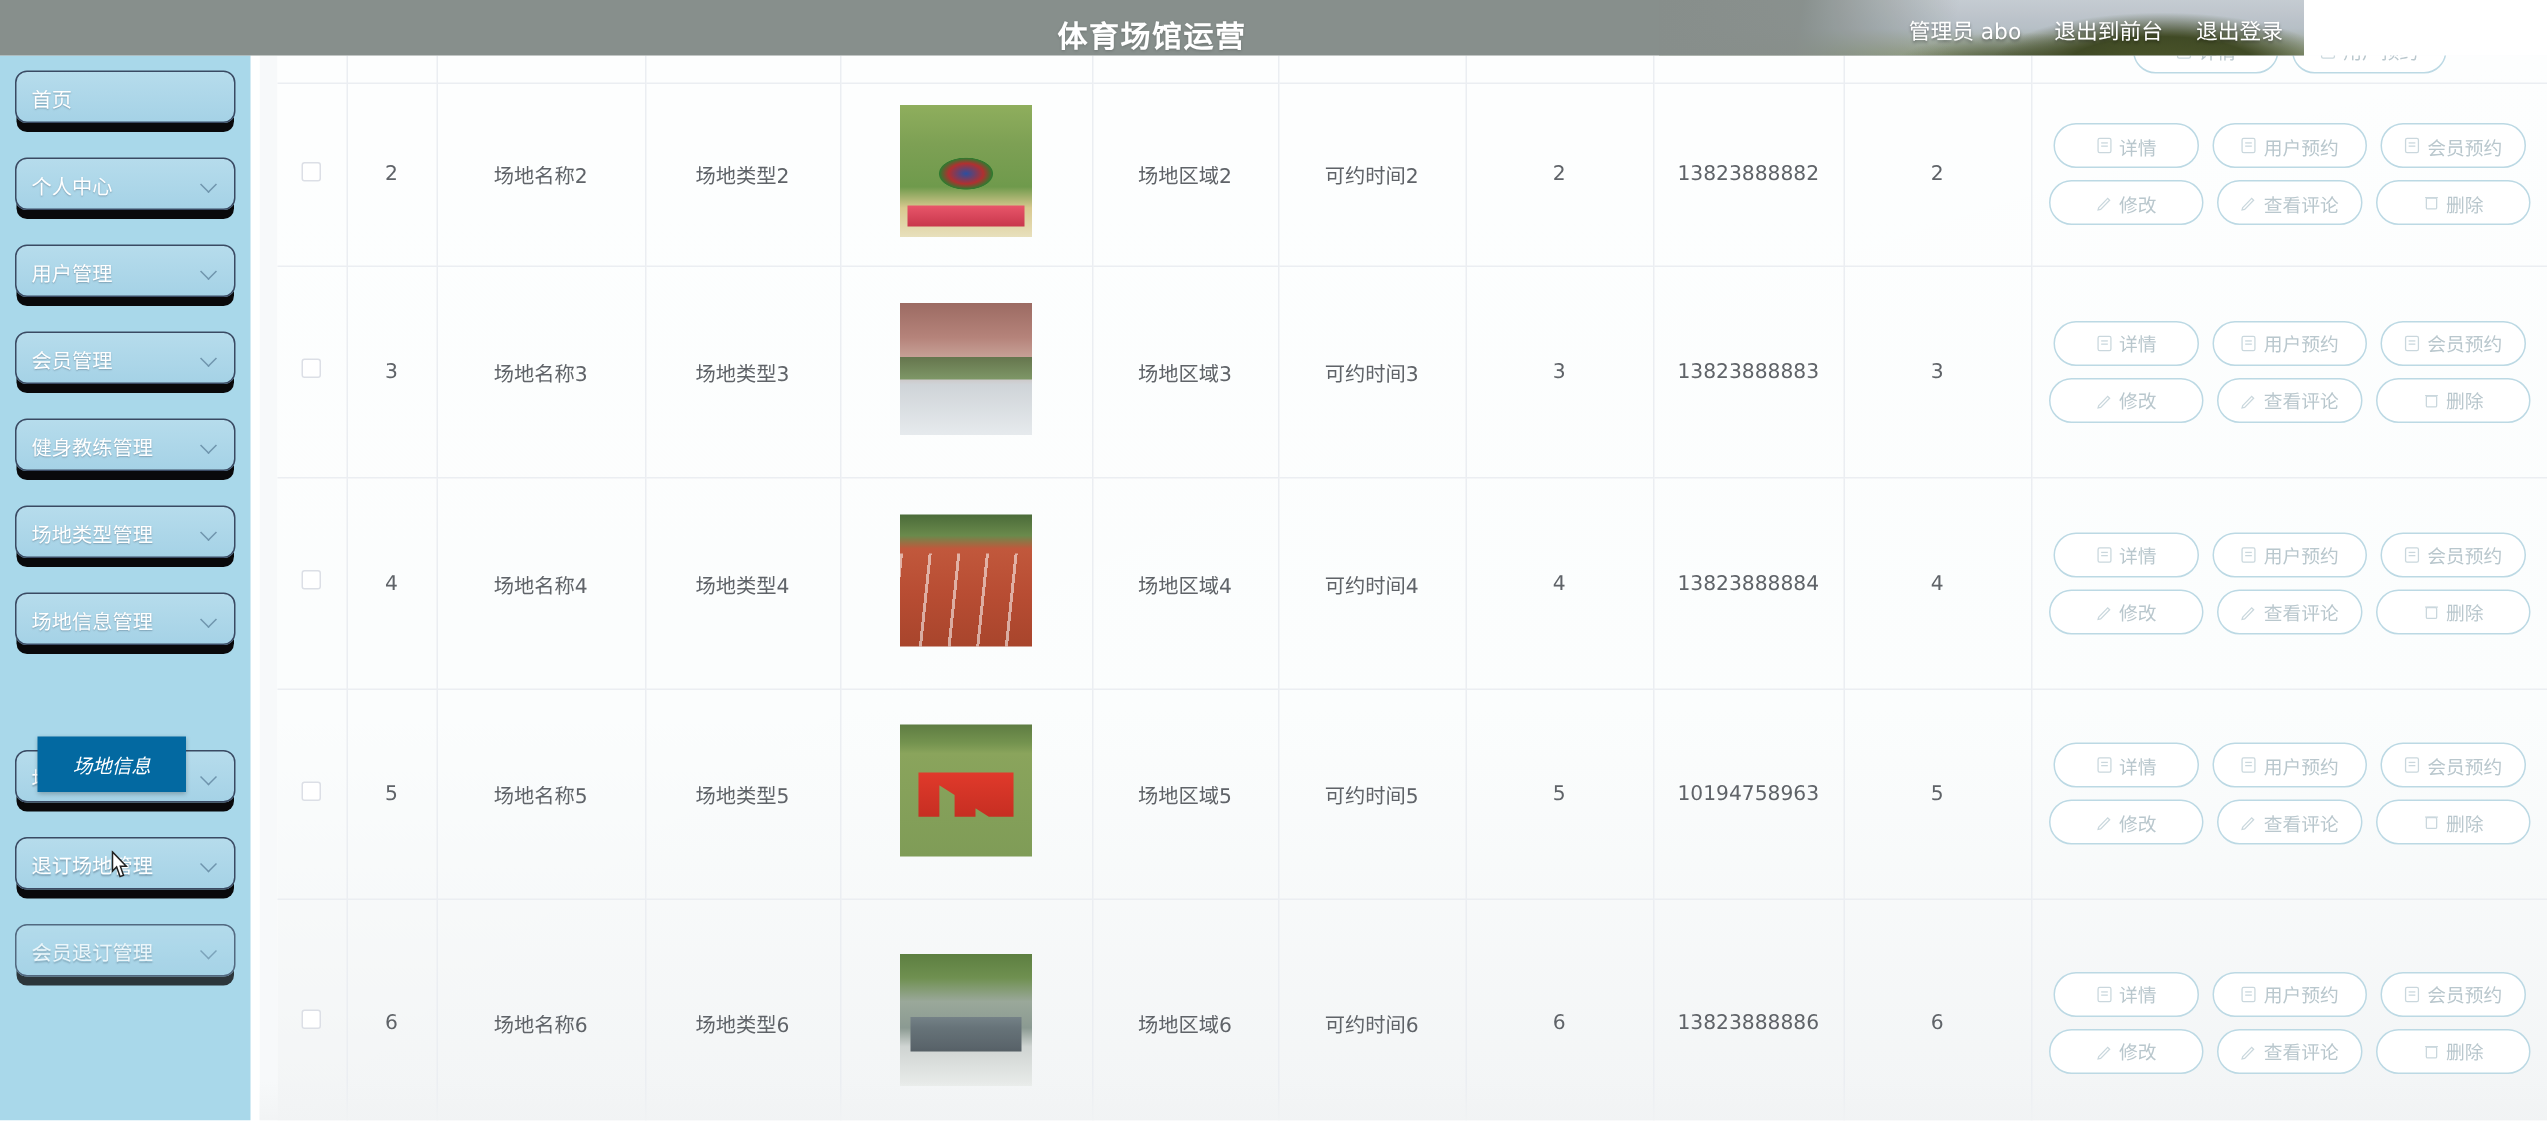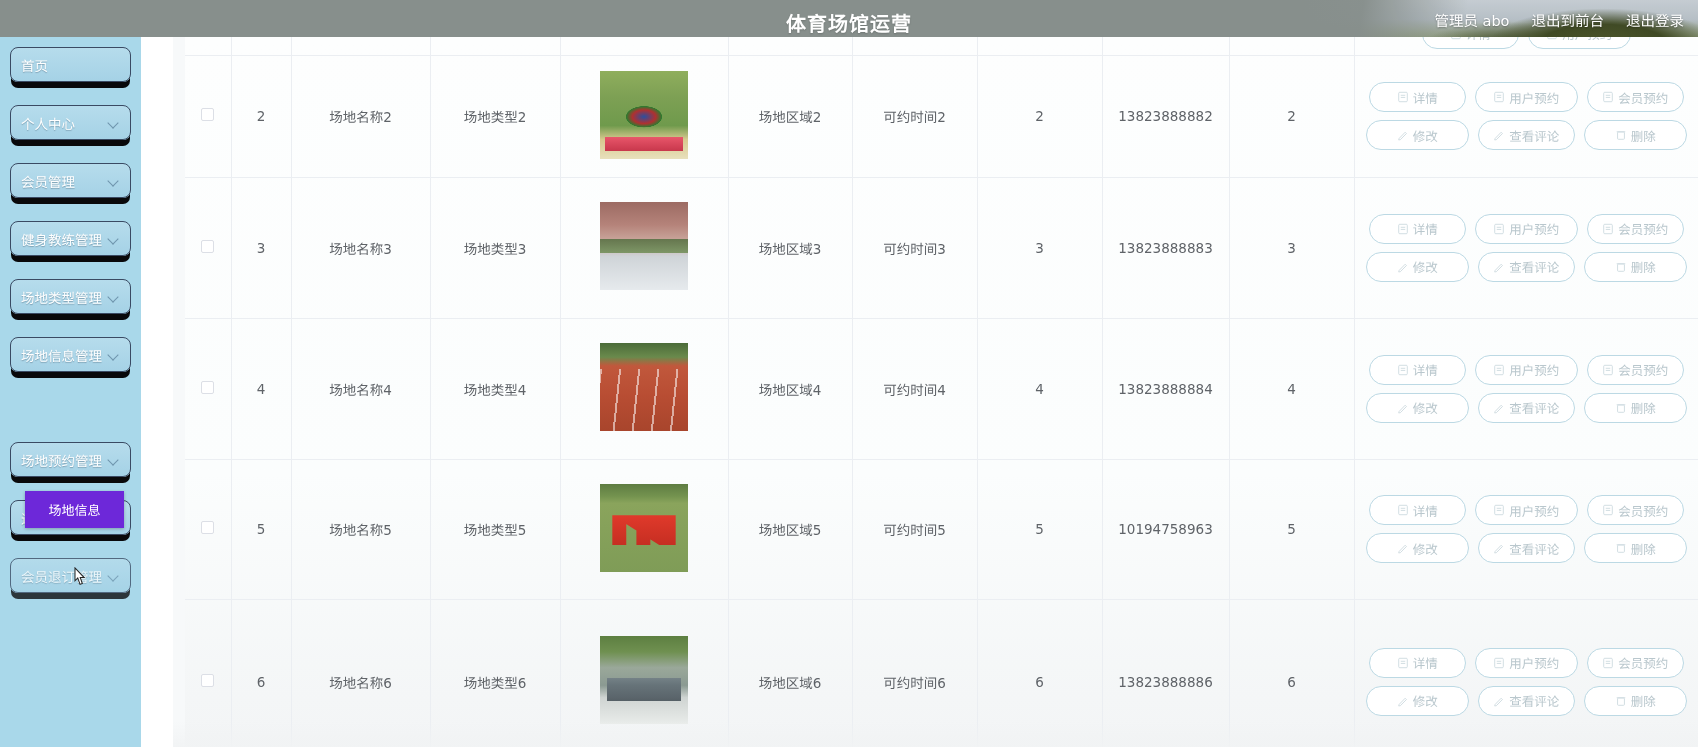--- a/index.html
+++ b/index.html
@@ -9,21 +9,21 @@
     overflow: hidden;
     font-family: "DejaVu Sans", "Liberation Sans", sans-serif;
     background: #ffffff;
   }
 
   .app { position: relative; width: 1698px; height: 747px; overflow: hidden; }
 
   
   .header {
     position: absolute; top: 0; left: 0;
-    width: 1698px; height: 37px;
+    width: 1536px; height: 37px;
     background: #878f8c;
     z-index: 40;
     overflow: hidden;
   }
   .header-photo {
     position: absolute; top: 0; right: 0; width: 430px; height: 37px;
     background:
       radial-gradient(ellipse 160px 50px at 78% 120%, #4a5426 0%, #3d4720 40%, rgba(61,71,32,0) 72%),
       radial-gradient(ellipse 120px 38px at 55% 130%, #2f3a1a 0%, rgba(47,58,26,0) 70%),
       linear-gradient(180deg, #c9d0d6 0%, #b9c2ca 52%, #93a07f 100%);
@@ -48,21 +48,21 @@
   }
   .header-right span {
     font-size: 14.5px; color: #ffffff; white-space: nowrap;
     text-shadow: 0 1px 2px rgba(0,0,0,.35);
   }
   .header-right .hr-link { cursor: pointer; }
 
   
   .sidebar {
     position: absolute; left: 0; top: 37px;
-    width: 141px; height: 710px;
+    width: 167px; height: 710px;
     background: #a9d8ea;
     padding-top: 10px;
     z-index: 30;
     overflow: visible;
   }
   .menu-item {
     position: relative;
     margin: 0 10px 23px 10px;
     height: 35px;
     border: 1px solid #3a4a63;
@@ -89,24 +89,25 @@
     border-right: 1.6px solid #5b7f99;
     border-bottom: 1.6px solid #5b7f99;
     transform: rotate(45deg);
   }
   .menu-item.dim { opacity: .78; }
 
   .submenu {
     position: absolute;
     left: 25px; top: 454px;
     width: 99px; height: 37px;
-    background: #6d28d9;
+    background: #0369a1;
     display: flex; align-items: center; justify-content: center;
     z-index: 35;
     box-shadow: 0 1px 3px rgba(0,0,0,.25);
+    font-style: italic;
   }
   .submenu-label { font-size: 13px; color: #ffffff; white-space: nowrap; }
 
   .cursor {
     position: absolute; left: 72px; top: 530px;
     width: 17px; height: 22px; z-index: 60; pointer-events: none;
   }
 
   
   .main {
@@ -265,20 +266,24 @@
 
     <div class="menu-item">
       <span class="menu-label">首页</span>
     </div>
 
     <div class="menu-item">
       <span class="menu-label">个人中心</span>
       <span class="chev"></span>
     </div>
 
+    <div class="menu-item">
+      <span class="menu-label">用户管理</span>
+      <span class="chev"></span>
+    </div>
 
     <div class="menu-item">
       <span class="menu-label">会员管理</span>
       <span class="chev"></span>
     </div>
 
     <div class="menu-item">
       <span class="menu-label">健身教练管理</span>
       <span class="chev"></span>
     </div>

